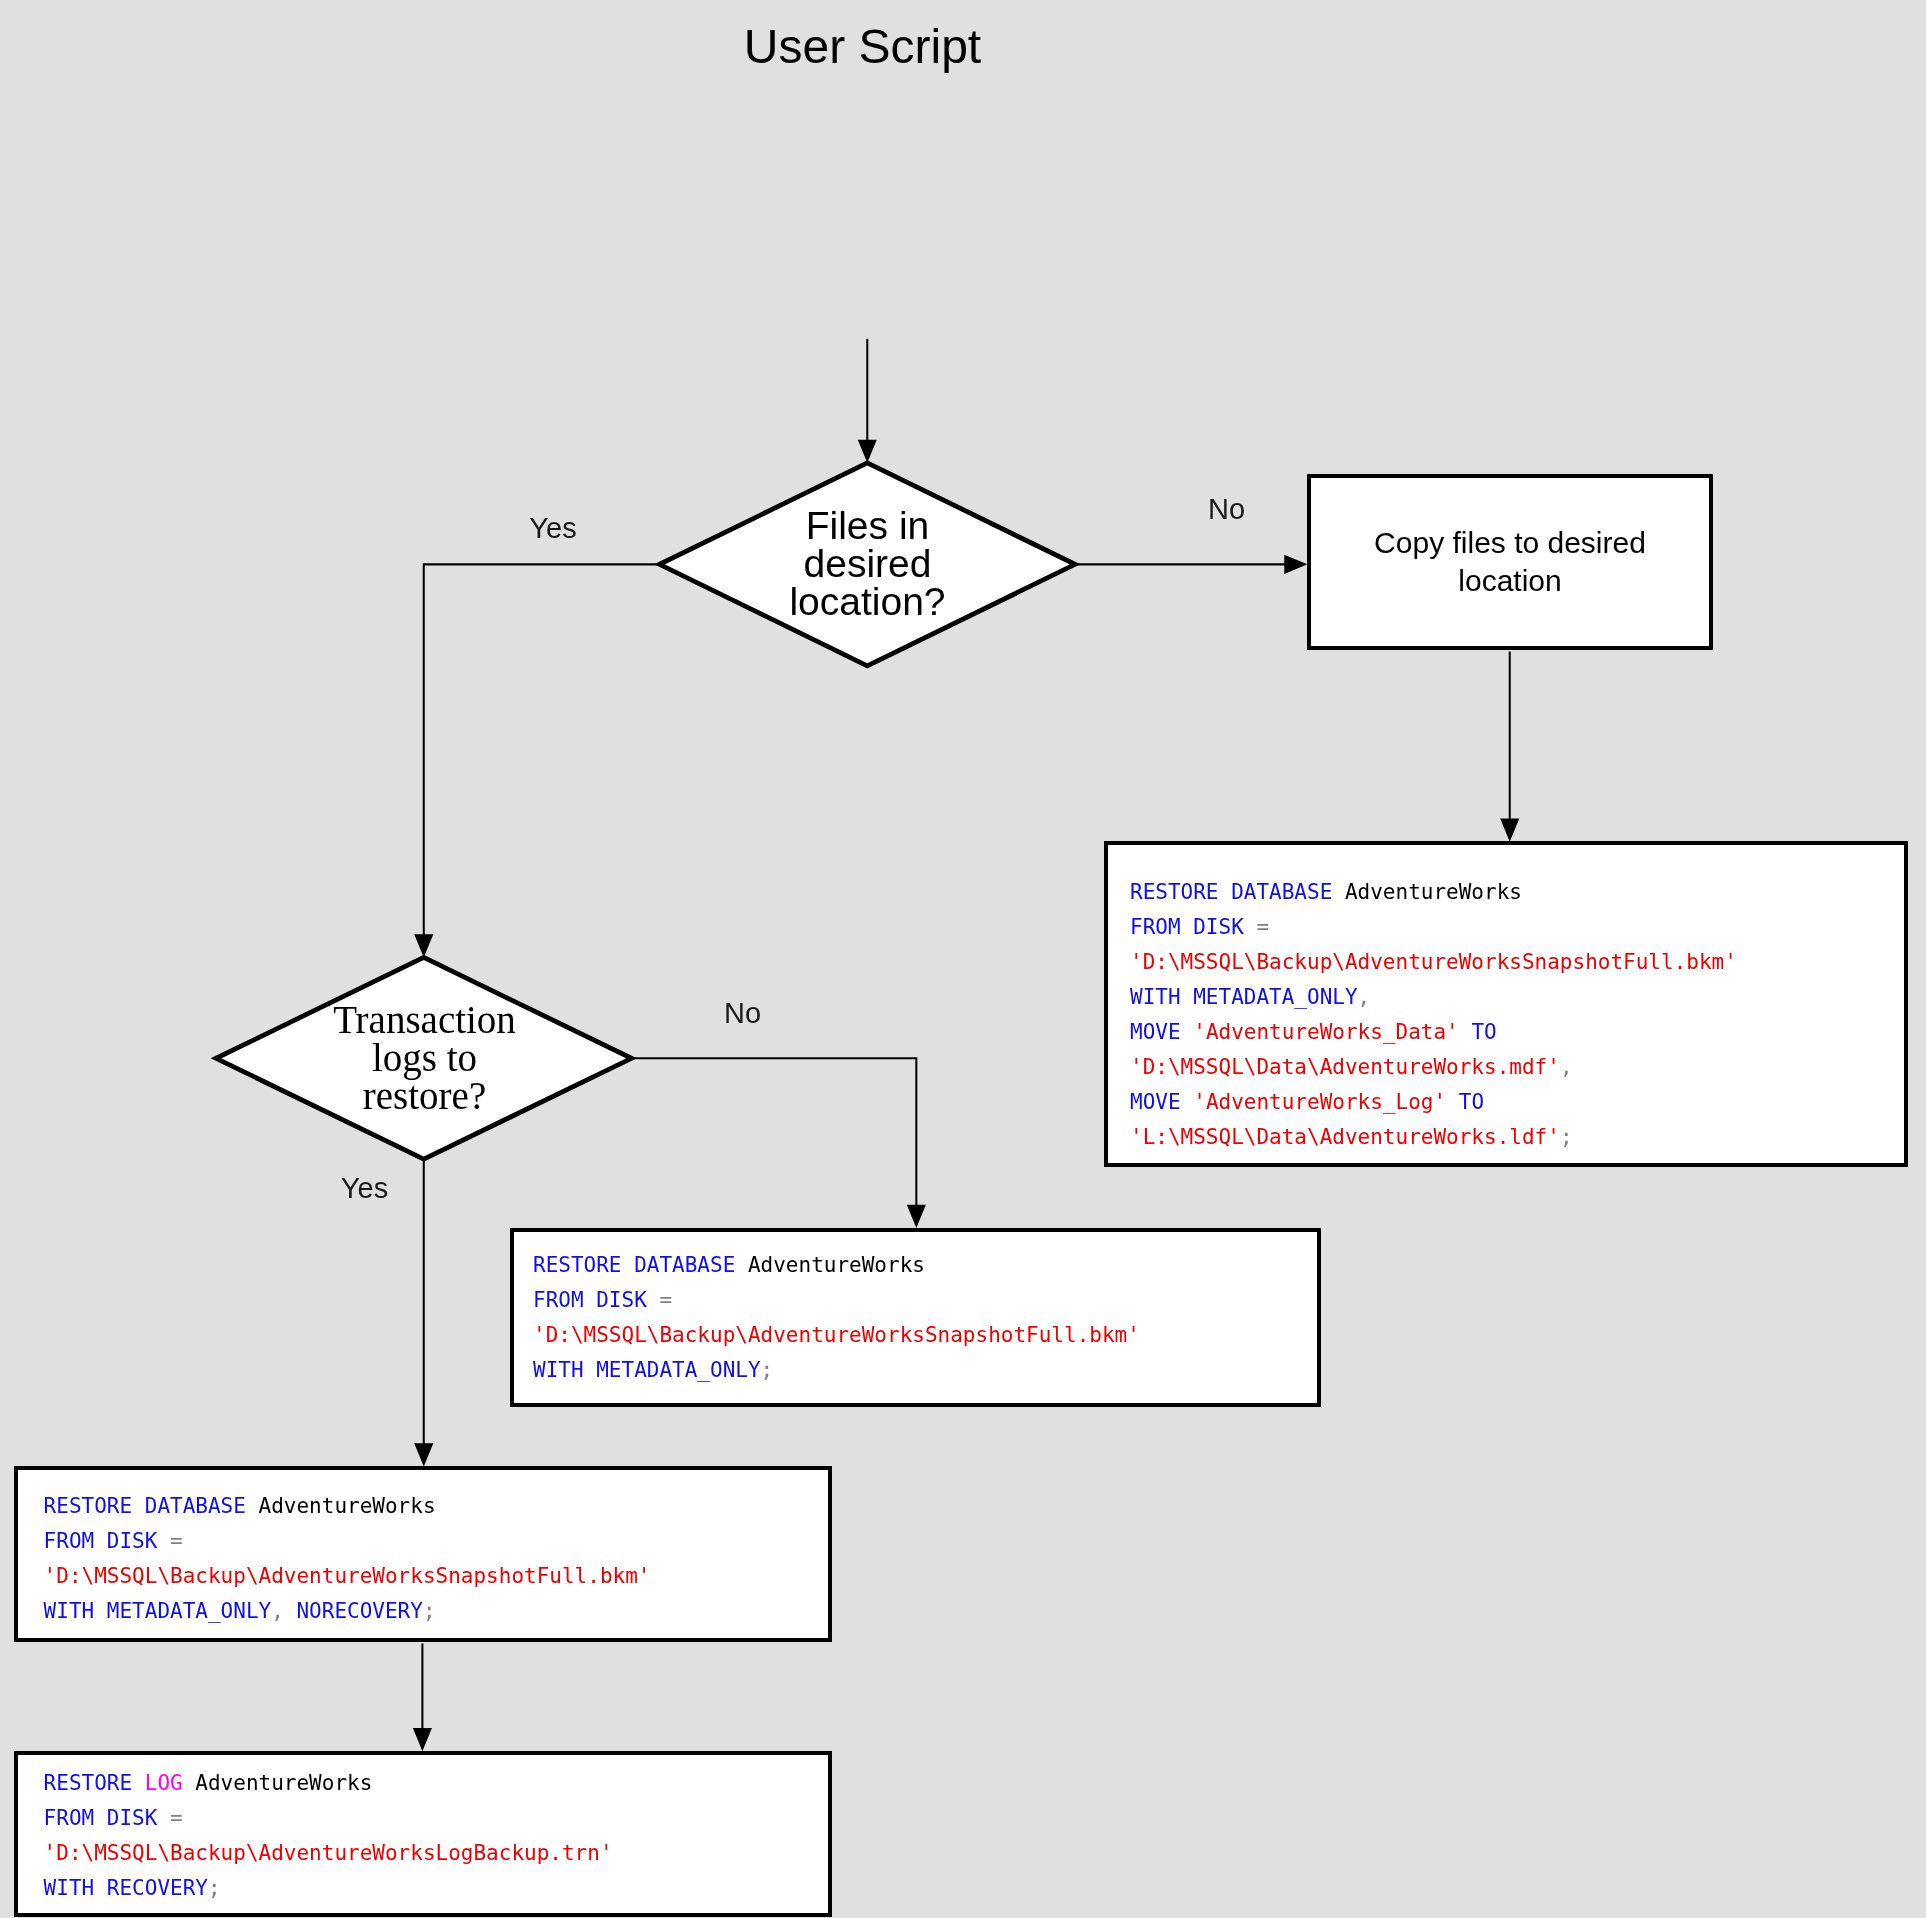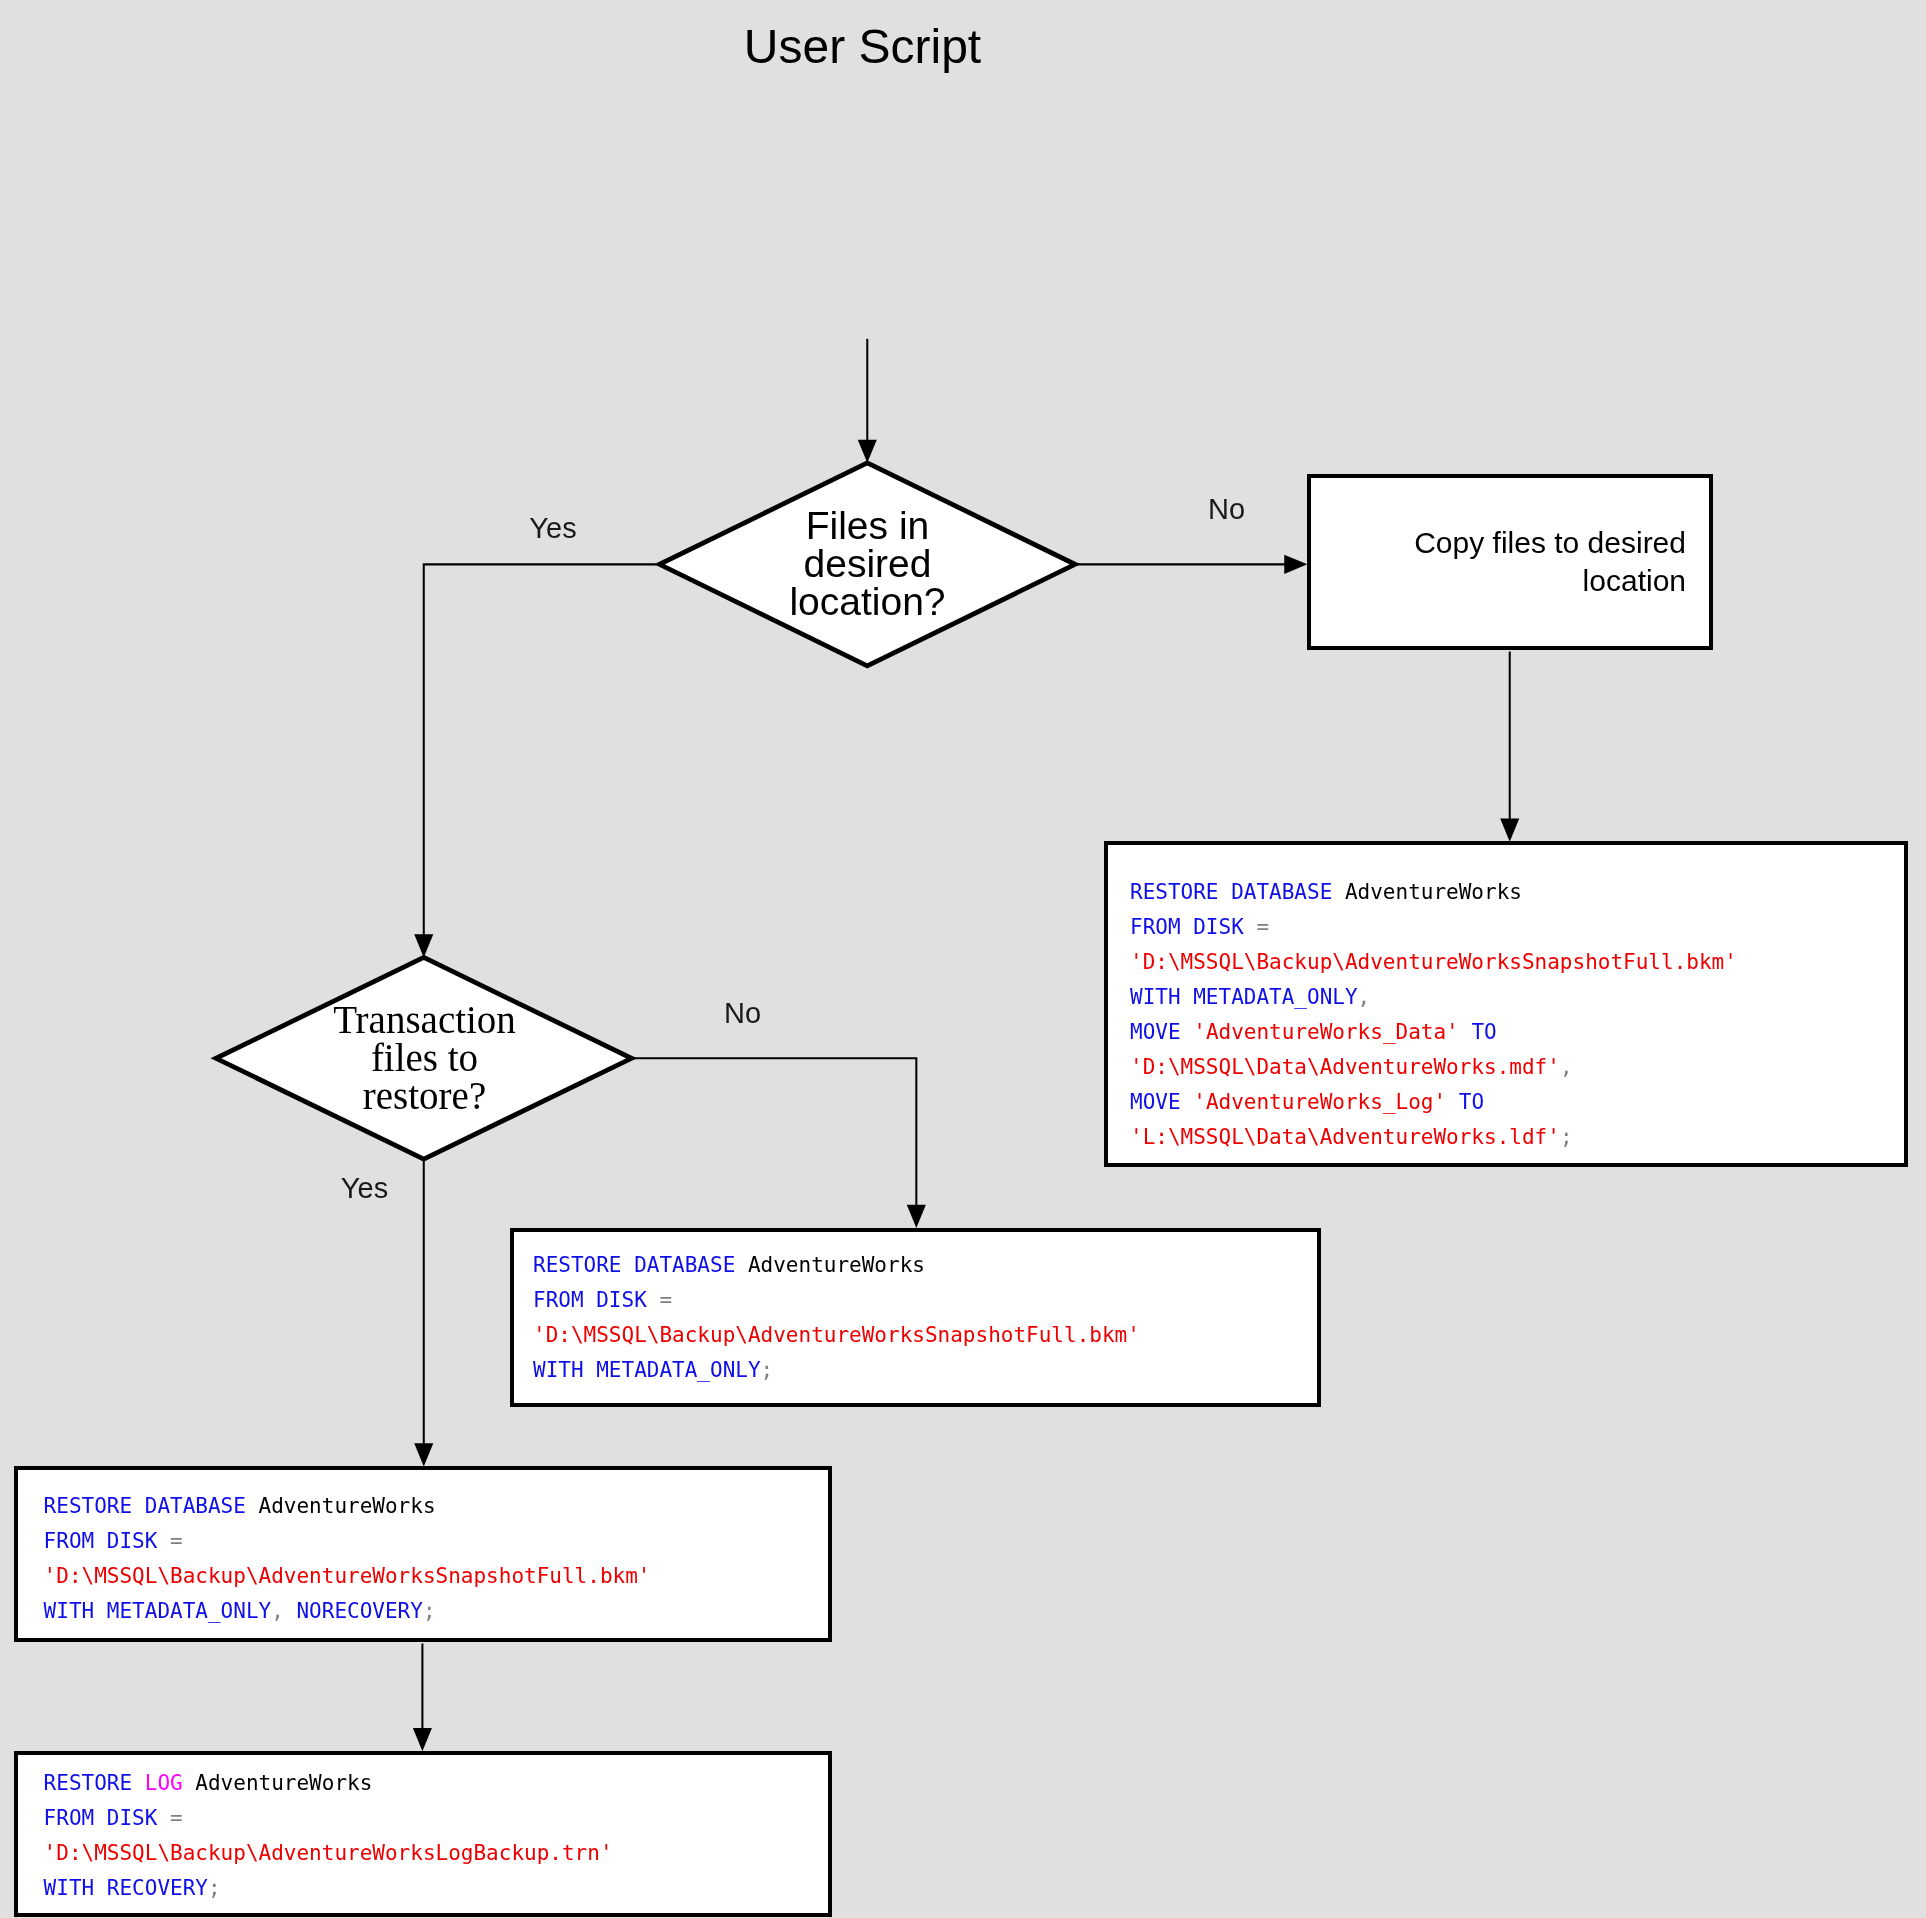--- a/index.html
+++ b/index.html
@@ -16,21 +16,21 @@
   .page-title{
     position:absolute;left:590px;top:19px;width:545px;
     font-size:48px;line-height:55px;text-align:center;color:#000;
   }
   .pbox{
     position:absolute;background:#fff;border:4.8px solid #000;box-sizing:border-box;
     display:flex;align-items:center;justify-content:center;text-align:center;
   }
   .node-label{font-size:30px;line-height:38px;}
   #box-mount{left:664px;top:167px;width:407px;height:172px;}
-  #box-copy{left:1307px;top:474px;width:406px;height:176px;padding:0 23px;text-align:right;}
+  #box-copy{left:1307px;top:474px;width:406px;height:176px;padding:0 23px;}
   .dtext{
     position:absolute;text-align:center;font-size:39px;line-height:38px;
   }
   #dtext-files{left:731px;top:507px;width:273px;}
   #dtext-logs{left:288px;top:1001px;width:273px;font-family:Liberation Serif, serif;}
   .dline{display:block;}
   .elabel{
     position:absolute;font-size:29px;line-height:33px;text-align:center;color:#1a1a1a;
   }
   #el-files-yes{left:485px;top:512px;width:136px;}
@@ -95,21 +95,21 @@
   </div>
 
   <div class="dtext" id="dtext-files">
     <span class="dline">Files in</span>
     <span class="dline">desired</span>
     <span class="dline">location?</span>
   </div>
 
   <div class="dtext" id="dtext-logs">
     <span class="dline">Transaction</span>
-    <span class="dline">files to</span>
+    <span class="dline">logs to</span>
     <span class="dline">restore?</span>
   </div>
 
   <div class="elabel" id="el-files-yes">Yes</div>
   <div class="elabel" id="el-files-no">No</div>
   <div class="elabel" id="el-logs-no">No</div>
   <div class="elabel" id="el-logs-yes">Yes</div>
 
   <div class="codebox" id="code-move"><div class="code-line"><span class="tok-k">RESTORE DATABASE</span><span class="tok-t"> AdventureWorks</span></div><div class="code-line"><span class="tok-k">FROM DISK</span><span class="tok-t"> </span><span class="tok-o">=</span></div><div class="code-line"><span class="tok-s">'D:\MSSQL\Backup\AdventureWorksSnapshotFull.bkm'</span></div><div class="code-line"><span class="tok-k">WITH METADATA_ONLY</span><span class="tok-o">,</span></div><div class="code-line"><span class="tok-k">MOVE</span><span class="tok-t"> </span><span class="tok-s">'AdventureWorks_Data'</span><span class="tok-t"> </span><span class="tok-k">TO</span></div><div class="code-line"><span class="tok-s">'D:\MSSQL\Data\AdventureWorks.mdf'</span><span class="tok-o">,</span></div><div class="code-line"><span class="tok-k">MOVE</span><span class="tok-t"> </span><span class="tok-s">'AdventureWorks_Log'</span><span class="tok-t"> </span><span class="tok-k">TO</span></div><div class="code-line"><span class="tok-s">'L:\MSSQL\Data\AdventureWorks.ldf'</span><span class="tok-o">;</span></div></div>
   <div class="codebox" id="code-meta"><div class="code-line"><span class="tok-k">RESTORE DATABASE</span><span class="tok-t"> AdventureWorks</span></div><div class="code-line"><span class="tok-k">FROM DISK</span><span class="tok-t"> </span><span class="tok-o">=</span></div><div class="code-line"><span class="tok-s">'D:\MSSQL\Backup\AdventureWorksSnapshotFull.bkm'</span></div><div class="code-line"><span class="tok-k">WITH METADATA_ONLY</span><span class="tok-o">;</span></div></div>

